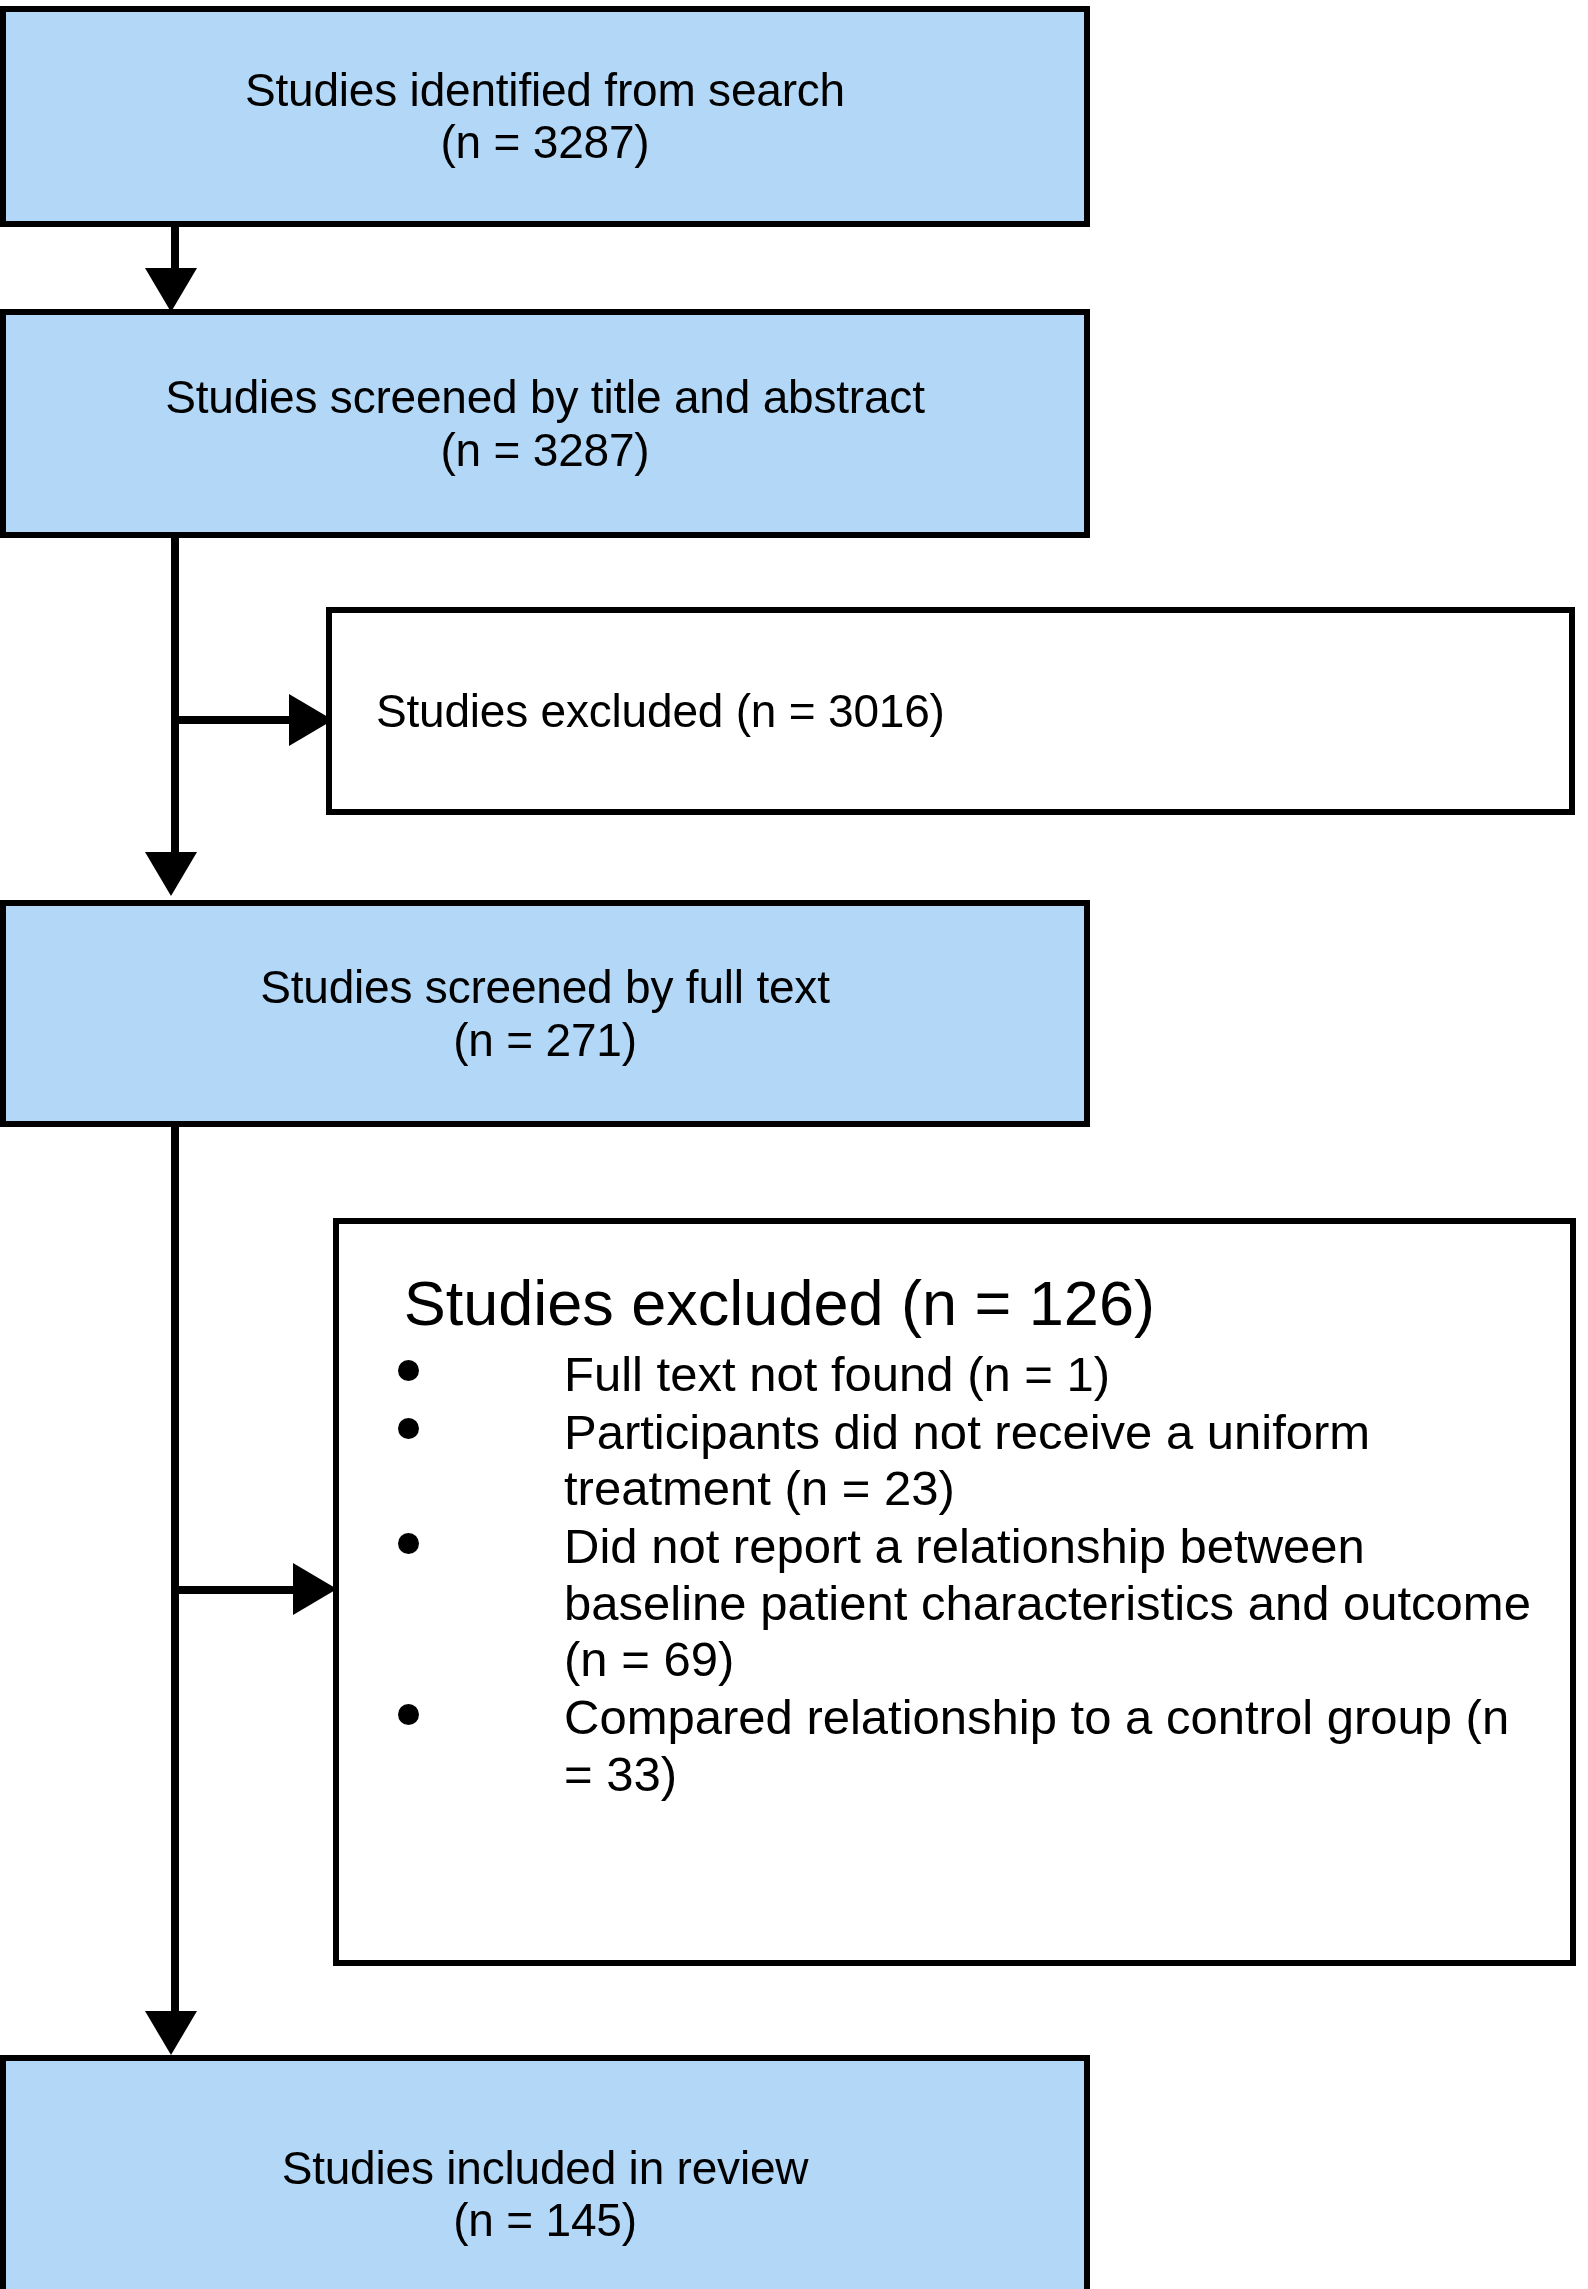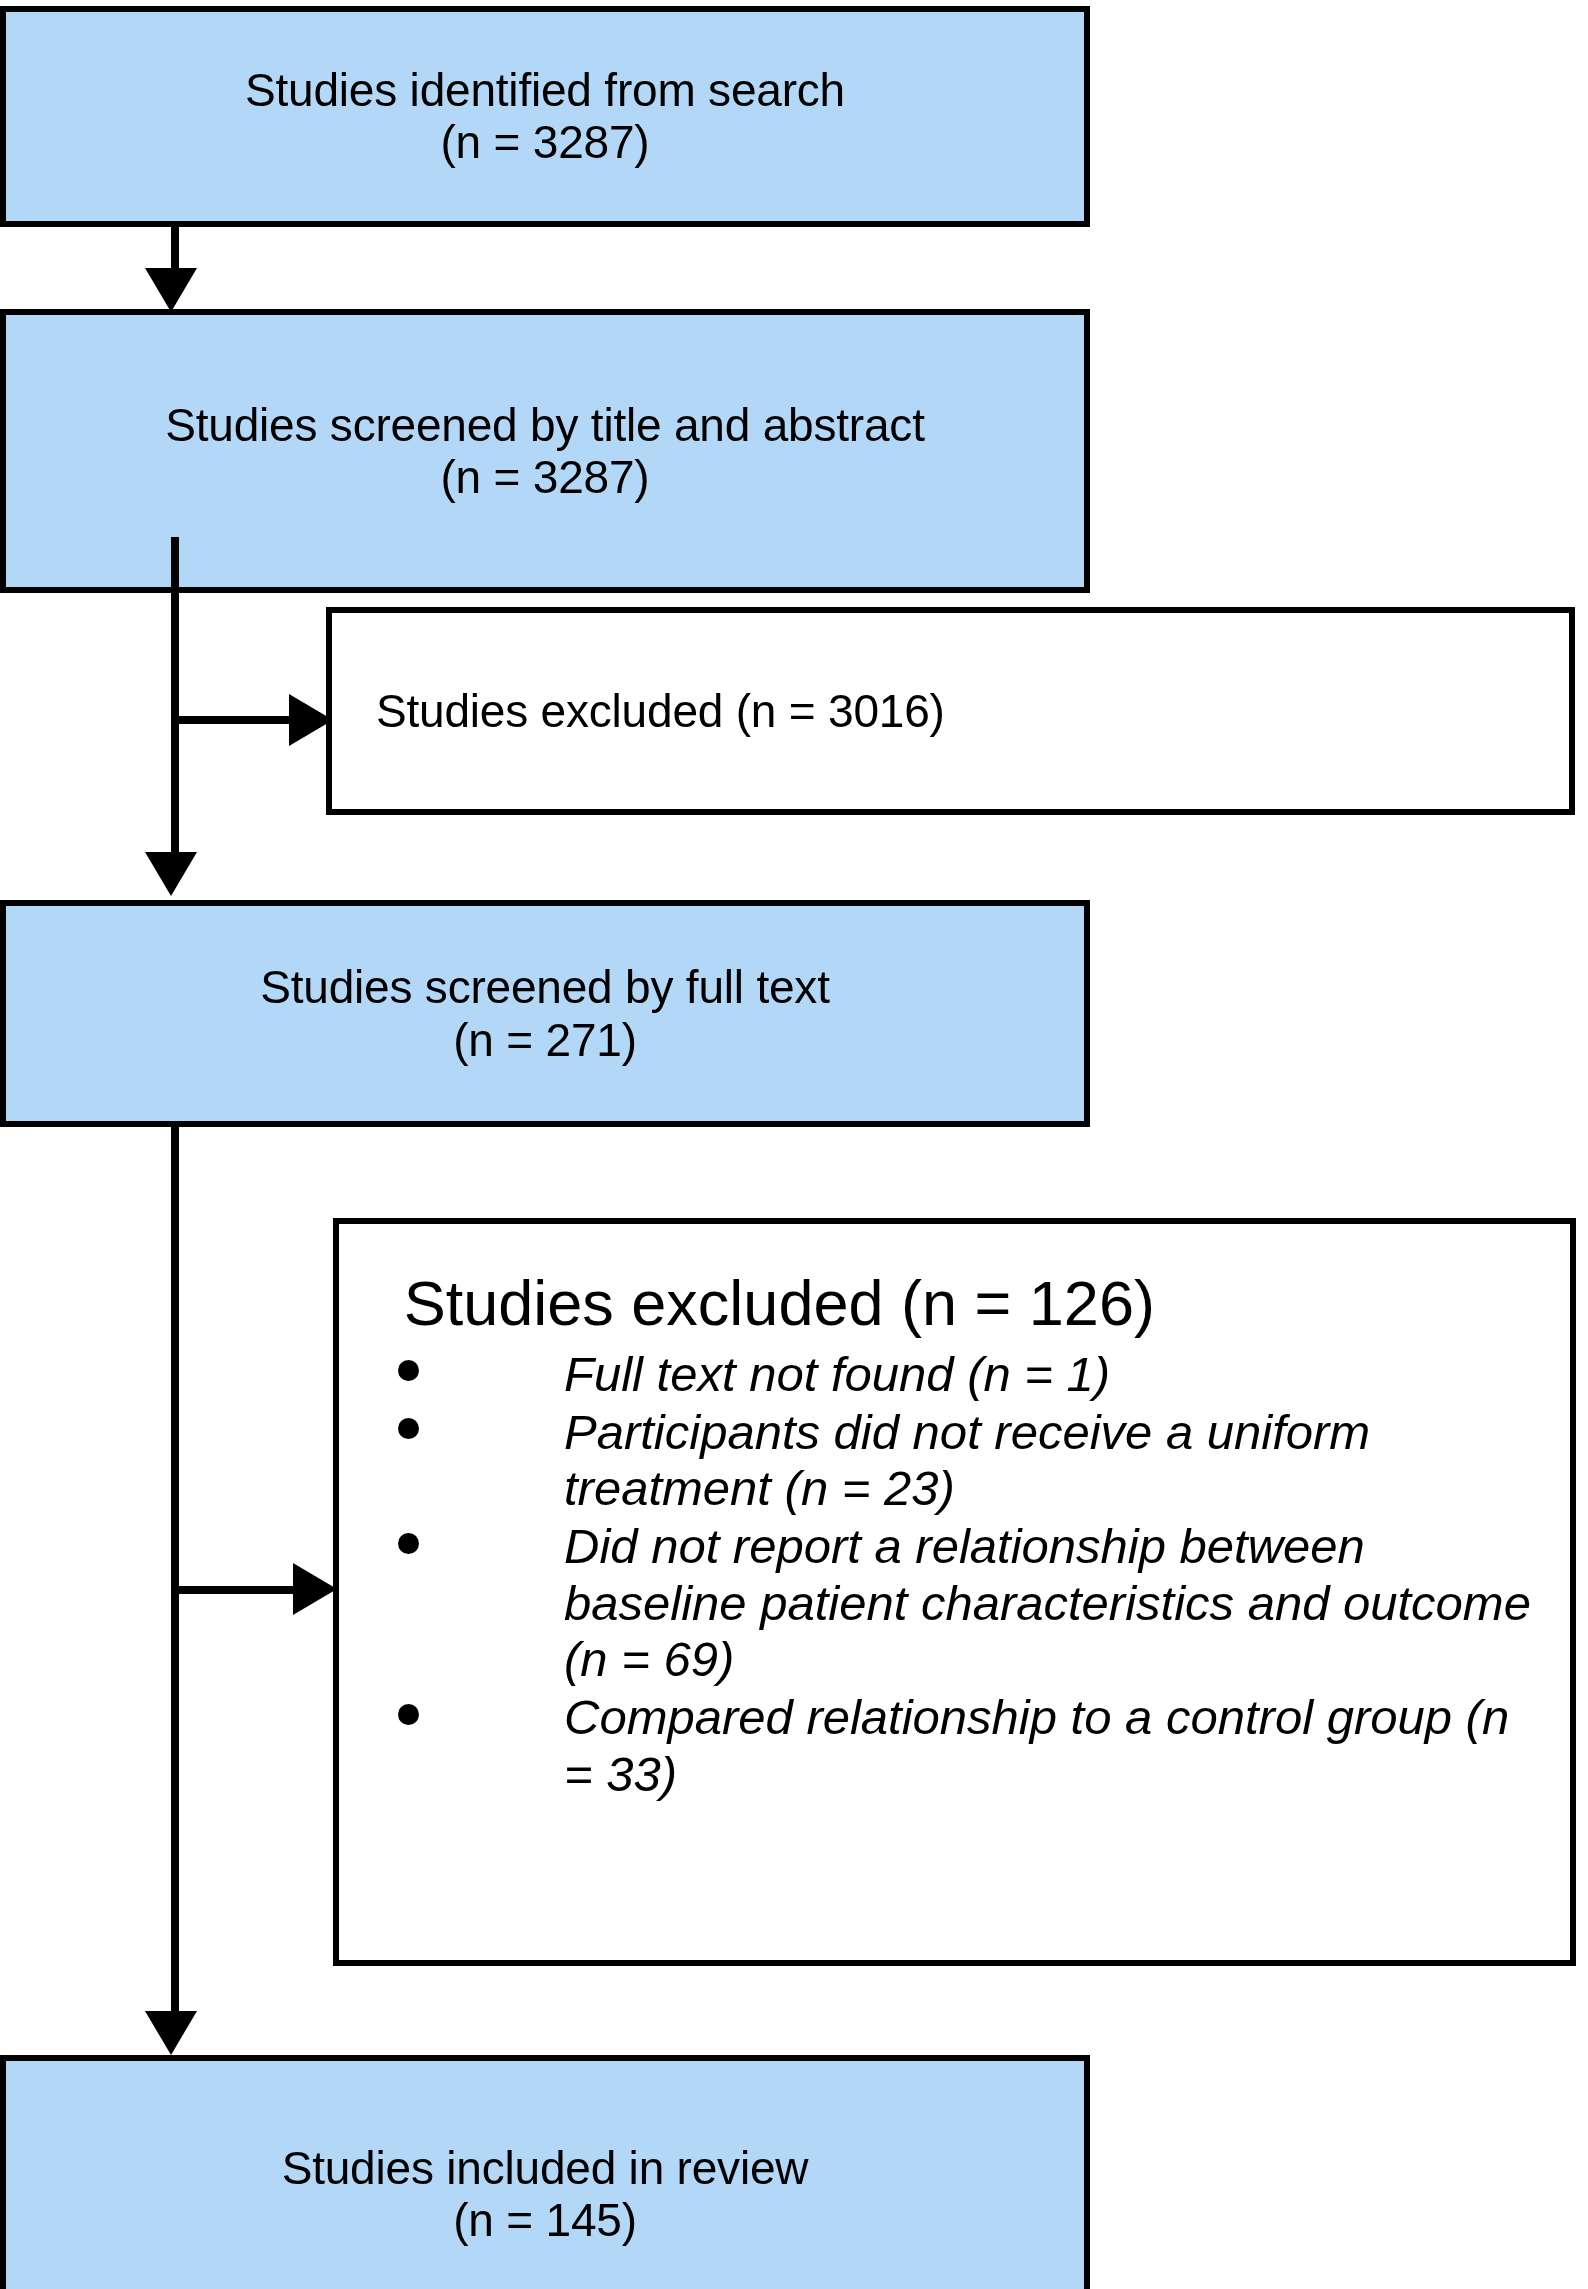--- a/index.html
+++ b/index.html
@@ -41,21 +41,21 @@
 
   .node .line {
     display: block;
     white-space: nowrap;
     font-size: 46px;
     letter-spacing: -0.2px;
   }
 
   
   #node-identified { left: 0px;   top: 5.7px;    width: 1090px; height: 221px; }
-  #node-screened-ta { left: 0px;   top: 309px;  width: 1090px; height: 284px; }
+  #node-screened-ta { left: 0px;   top: 309px;  width: 1090px; height: 229px; }
   #node-excluded-ta { left: 326px; top: 607px;  width: 1249px; height: 208px; }
   #node-screened-ft { left: 0px;   top: 900px;  width: 1090px; height: 227px; }
   #node-excluded-ft { left: 333px; top: 1218px; width: 1243px; height: 748px; }
   #node-included    { left: 0px;   top: 2055px; width: 1090px; height: 278px; }
 
   
   #node-excluded-ta {
     justify-content: center;
     align-items: flex-start;
     padding-left: 44px;
@@ -79,21 +79,20 @@
     margin: 0;
     padding: 0;
     width: 100%;
   }
   #node-excluded-ft li {
     position: relative;
     font-size: 49px;
     line-height: 1.15;
     padding-left: 166px;
     margin: 0 0 1.9px 0;
-    font-style: italic;
   }
   #node-excluded-ft li .bullet {
     position: absolute;
     left: 0px;
     top: 0.30em;
     width: 21px;
     height: 21px;
     border-radius: 50%;
     background: #000000;
     display: inline-block;

